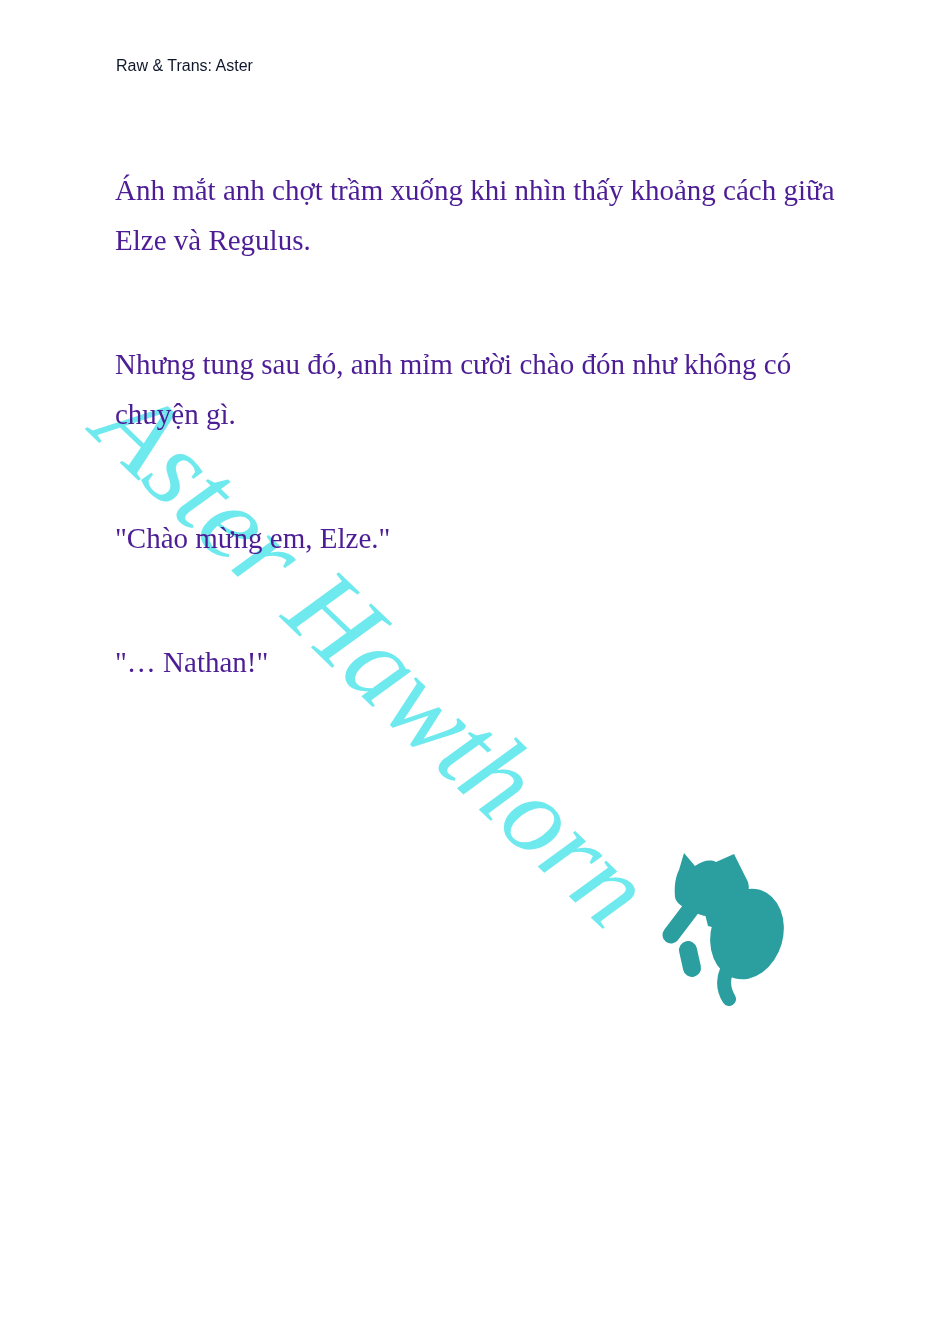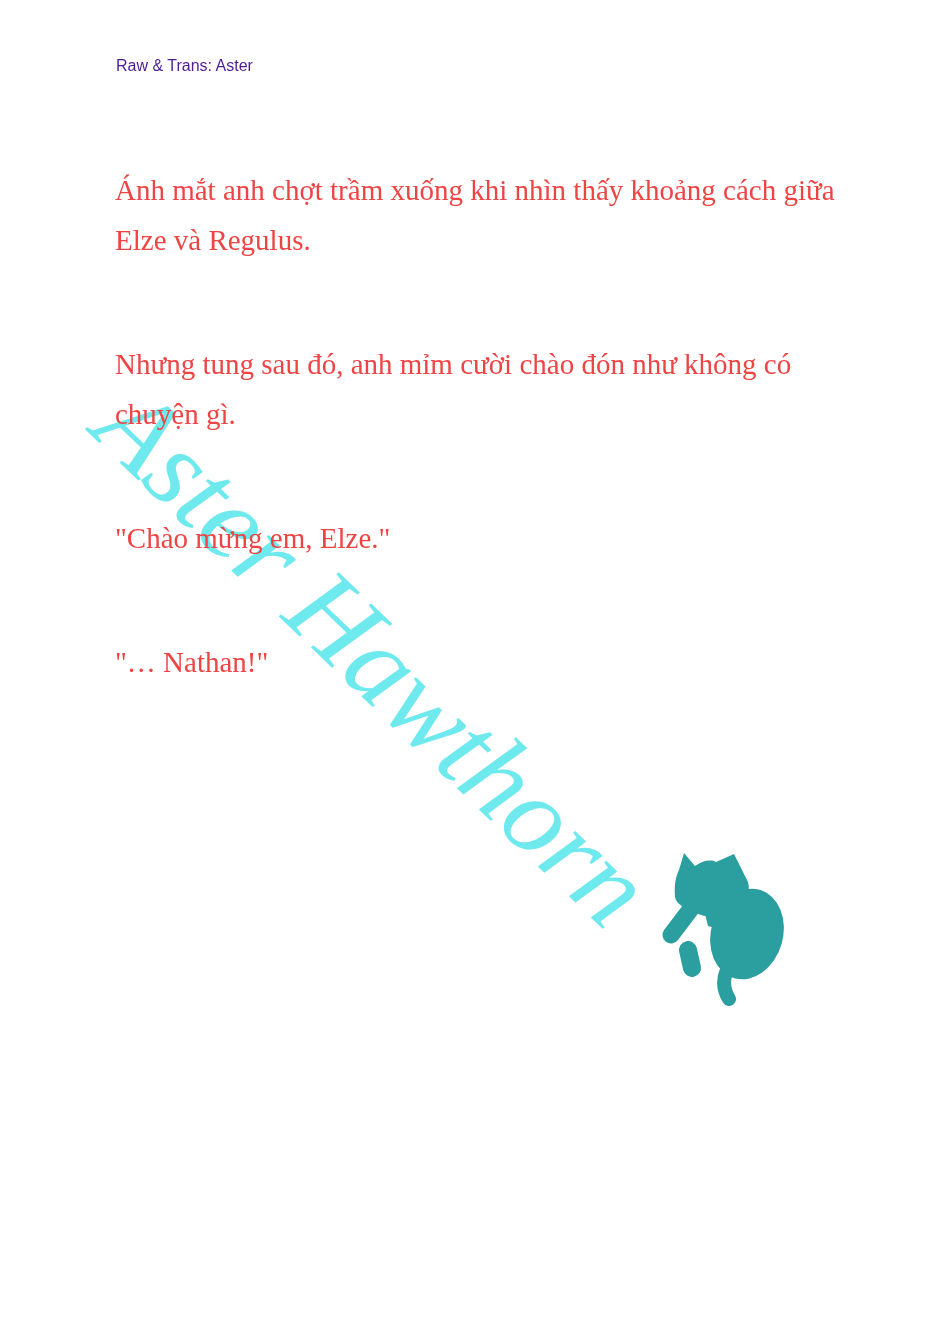--- a/index.html
+++ b/index.html
@@ -12,21 +12,21 @@
   }
   .page {
     position: absolute; inset: 0;
     background: #ffffff;
   }
   .credit-header {
     position: absolute;
     left: 116px; top: 57px;
     font-family: "Liberation Sans", sans-serif;
     font-size: 16px;
-    color: #4c1d95;
+    color: #0f172a;
     z-index: 3;
   }
   .watermark {
     position: absolute;
     left: 158px; top: 362px;
     font-family: "Liberation Serif", serif;
     font-style: italic;
     font-size: 112px;
     line-height: 1.1;
     white-space: nowrap;
@@ -43,21 +43,21 @@
   .content {
     position: absolute;
     left: 115px; top: 165px;
     width: 735px;
     z-index: 3;
   }
   .para {
     margin: 0 0 74px 0;
     font-size: 29px;
     line-height: 50px;
-    color: #ef4444;
+    color: #4c1d95;
     white-space: pre-line;
   }
 </style>
 </head>
 <body>
 
 <div class="page">
 
   <div class="credit-header">Raw &amp; Trans: Aster</div>
 

